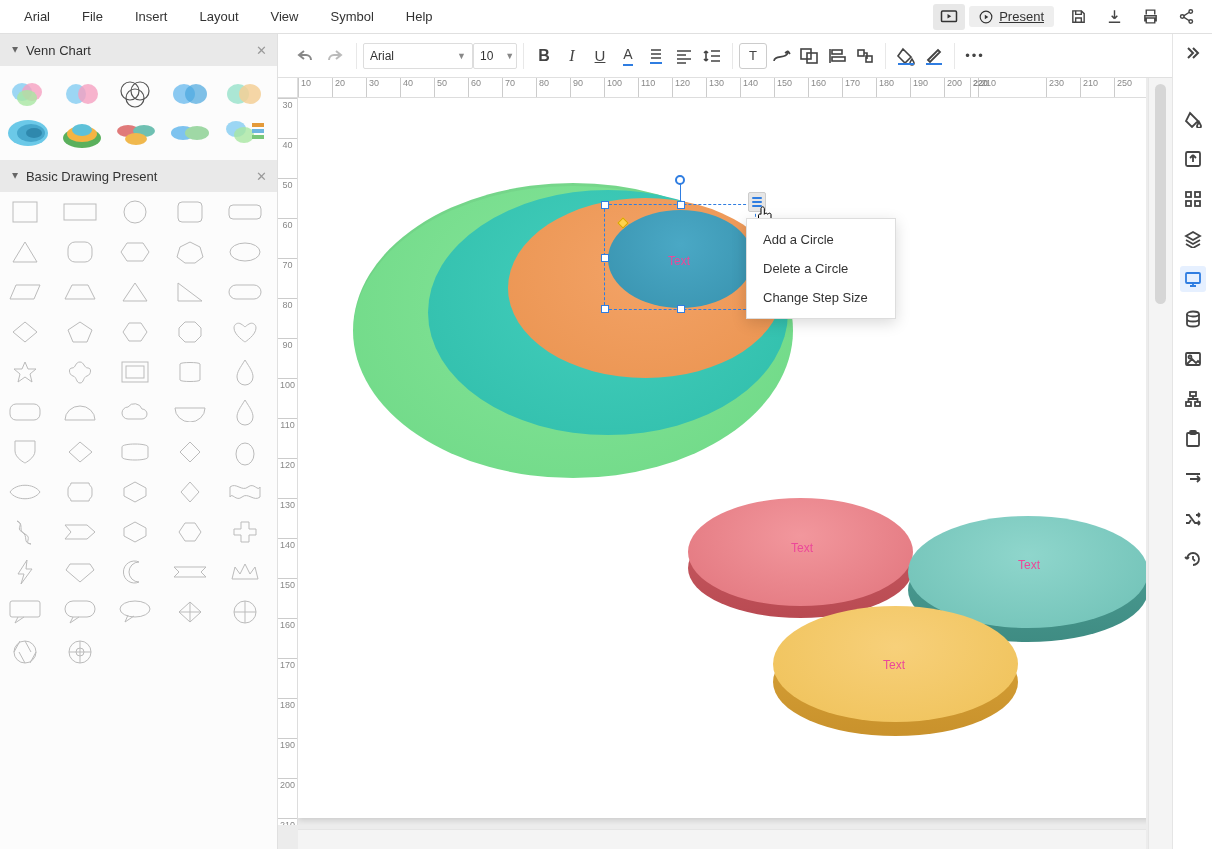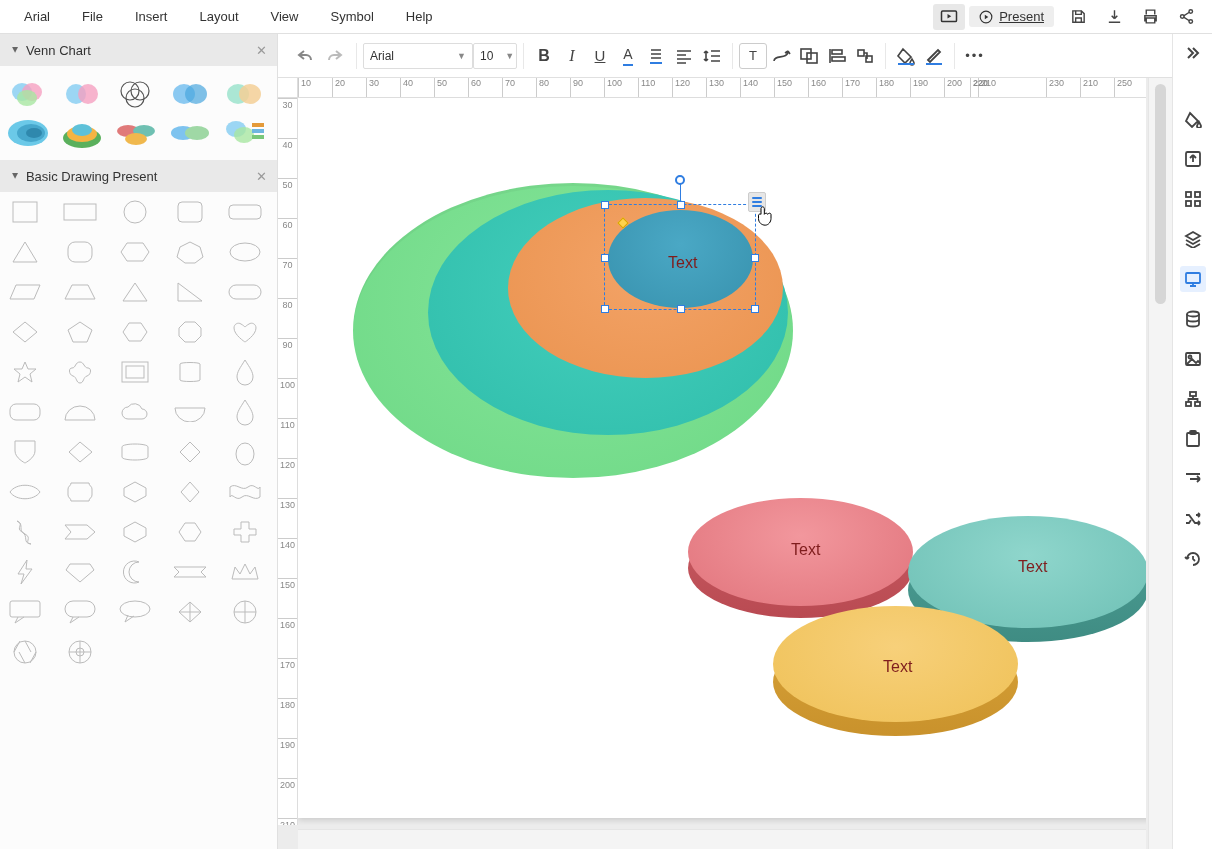--- a/index.html
+++ b/index.html
@@ -47,21 +47,21 @@
   .tick{position:absolute;top:0;font-size:9px;color:#888;border-left:1px solid #ccc;height:100%;padding-left:2px}
   .ruler-v{position:absolute;left:0;top:20px;bottom:24px;width:20px;background:#fff;border-right:1px solid #ddd;z-index:2;overflow:hidden}
   .vtick{position:absolute;left:0;font-size:9px;color:#888;border-top:1px solid #ccc;width:100%;padding-top:1px;text-align:center}
   .canvas-area{position:absolute;left:20px;top:20px;right:26px;bottom:24px;background:#ececec;overflow:hidden}
   .page{position:absolute;left:0;top:0;width:880px;height:720px;background:#fff;box-shadow:0 2px 6px rgba(0,0,0,0.15);}
   .hscroll{position:absolute;left:20px;right:26px;bottom:0;height:20px;background:#f4f4f4;border-top:1px solid #e5e5e5}
   .vscroll-area{position:absolute;right:0;top:0;bottom:0;width:24px;background:#f4f4f4;border-left:1px solid #e5e5e5}
 
   
   .ellipse{position:absolute;border-radius:50%}
-  .page .txt{position:absolute;font-size:16px;color:#7f1d1d}
+  .page .txt{position:absolute;font-size:12px;color:#ec4899}
 
   
   .selbox{position:absolute;border:1.5px dashed #2f7de1}
   .rot-line{position:absolute;left:50%;top:-22px;width:1px;height:22px;background:#2f7de1}
   .rot-dot{position:absolute;left:50%;top:-30px;width:10px;height:10px;border:2px solid #2f7de1;background:#fff;border-radius:50%;transform:translateX(-50%)}
   .handle{position:absolute;width:8px;height:8px;background:#fff;border:1.5px solid #2f7de1}
   .diamond{position:absolute;width:8px;height:8px;background:#ffd24d;border:1px solid #d9a400;transform:rotate(45deg)}
 
   
   .smarttag{position:absolute;width:18px;height:20px;background:#e6e6e6;border:1px solid #ccc;border-radius:2px;display:flex;flex-direction:column;align-items:center;justify-content:center;gap:2px;cursor:pointer}
@@ -702,20 +702,25 @@
               <div class="bar"></div>
               <div class="bar"></div>
               <div class="bar"></div>
             </div>
           <div class="cursor-hand" style="left:461px;top:108px">
             <svg width="20" height="22" viewBox="0 0 24 26">
                 <path d="M8 2c1 0 2 1 2 2v7l1-1c1-1 3 0 3 1l1-1c1-1 3 0 3 1v5c0 4-3 8-7 8s-8-3-8-8v-4c0-1 2-2 3-1V4c0-1 1-2 2-2z" fill="#fff" stroke="#000" stroke-width="1.2"></path>
               </svg>
           </div>
 
+          <div class="ctxmenu" style="left:448px;top:120px">
+            <div class="item">Add a Circle</div>
+            <div class="item">Delete a Circle</div>
+            <div class="item">Change Step Size</div>
+          </div>
 
           <div class="disc" style="left:390px;top:400px;width:225px;height:125px">
             <div style="position:absolute;left:0;top:20px;right:0;height:100px;border-radius:50%;background:linear-gradient(#c85b62,#b94a52)"></div>
             <div style="position:absolute;left:0;top:0;right:0;height:108px;border-radius:50%;background:radial-gradient(ellipse at 50% 35%, #f2979d, #e1747c)"></div>
           </div>
           <div class="txt" style="left:493px;top:443px">Text</div>
 
           <div class="disc" style="left:610px;top:418px;width:240px;height:130px">
             <div style="position:absolute;left:0;top:22px;right:0;height:104px;border-radius:50%;background:linear-gradient(#4d9f95,#3f8c83)"></div>
             <div style="position:absolute;left:0;top:0;right:0;height:112px;border-radius:50%;background:radial-gradient(ellipse at 50% 35%, #8fd6cc, #6ec0b5)"></div>

